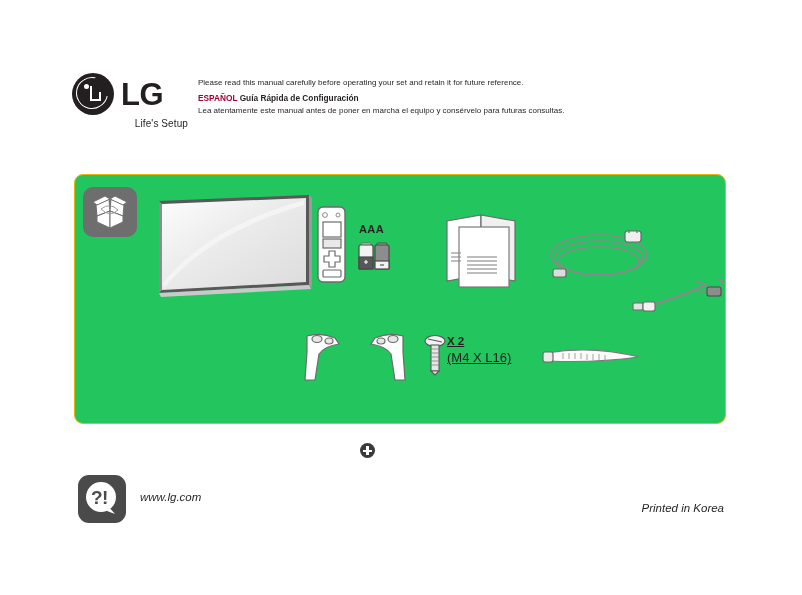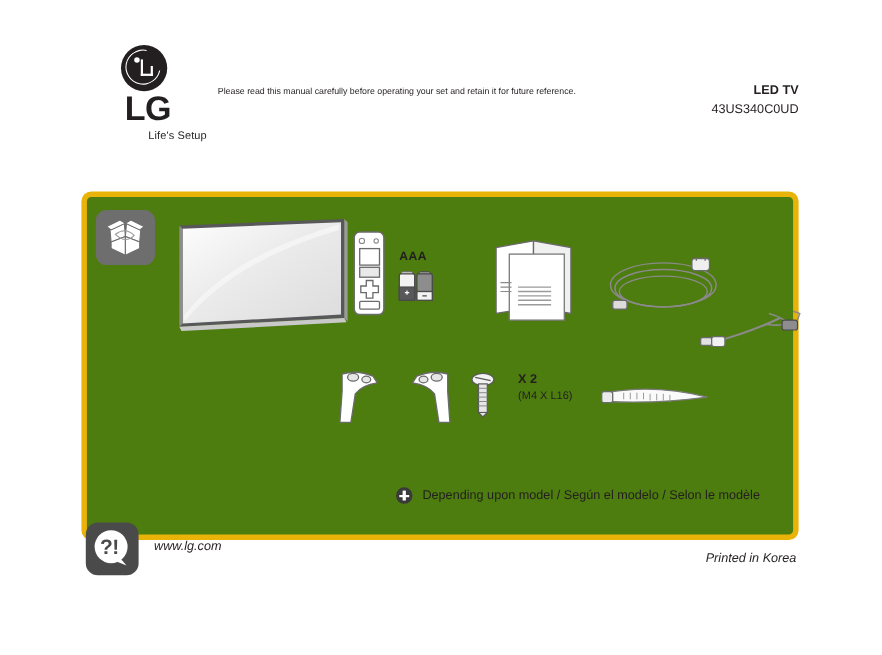--- a/index.html
+++ b/index.html
@@ -30,23 +30,22 @@
 
   .logo-block {
     position: absolute;
     left: 72px; top: 12px;
     width: 118px;
     text-align: center;
   }
   .logo-row {
     display: flex;
     align-items: center;
-    justify-content: flex-end;
+    justify-content: flex-start;
     height: 40px;
-    flex-direction: column;
   }
   .lg-mark {
     width: 42px; height: 42px;
     border-radius: 50%;
     background: #231f20;
     position: relative;
     flex: 0 0 auto;
   }
   .lg-mark .ring {
     position: absolute;
@@ -138,25 +137,25 @@
     font-size: 11.5px;
     color: #231f20;
     line-height: 1.4;
     margin-top: 2px;
   }
 
   
   .panel {
     position: absolute;
     left: 74px; top: 174px;
-    width: 652px; height: 317px;
-    border: 5px solid #eab308;
+    width: 652px; height: 250px;
+    border: 1px solid #eab308;
     border-radius: 9px;
     box-sizing: border-box;
-    background: #4d7c0f;
+    background: #22c55e;
   }
 
   .item { position: absolute; }
 
   
   .box-icon {
     left: 8px; top: 12px;
     width: 54px; height: 50px;
     border-radius: 10px;
     background: #6e6e6e;
@@ -178,30 +177,30 @@
   
   .adapter { left: 556px; top: 100px; width: 96px; height: 46px; }
 
   
   .legs { left: 218px; top: 155px; width: 124px; height: 56px; }
 
   
   .screw-grp { left: 348px; top: 158px; width: 170px; height: 48px; }
   .screw-label {
     position: absolute;
-    left: 44px; top: 1px;
+    left: 24px; top: 1px; text-decoration: underline;
   }
   .screw-x2 {
     font-size: 11.5px;
     font-weight: bold;
     color: #231f20;
     line-height: 1.25;
   }
   .screw-spec {
-    font-size: 10px;
+    font-size: 13px;
     color: #231f20;
     line-height: 1.3;
     margin-top: 2px;
     white-space: nowrap;
   }
 
   
   .tie { left: 466px; top: 166px; width: 106px; height: 36px; }
 
   .aaa-label {
@@ -294,27 +293,28 @@
           <div class="cheek"></div>
         </div>
         <div class="lg-word">LG</div>
       </div>
       <div class="logo-tagline">Life's Setup</div>
     </div>
 
     <div class="intro">
       <div class="line-body">Please read this manual carefully before operating your set and retain it for future reference.</div>
 
-
-    </div>
-
-    <div class="model-block">
-      <div class="model-type">LED TV</div>
-      <div class="model-num">43US340C0UD</div>
-    </div>
+      <div class="line-title">
+        <span class="lang">ESPAÑOL</span>
+        <span>Guía Rápida de Configuración</span>
+      </div>
+      <div class="line-body">Lea atentamente este manual antes de poner en marcha el equipo y consérvelo para futuras consultas.</div>
+
+    </div>
+
   </div>
 
   <div class="panel">
 
     <div class="item box-icon">
       <svg width="54" height="50" viewBox="0 0 54 50">
         <g fill="#ffffff" stroke="#6e6e6e" stroke-width="1">
           <path d="M13 18 L26 12 L27 24 L14 29 Z"></path>
           <path d="M41 18 L28 12 L27 24 L40 29 Z"></path>
           <path d="M14 29 L27 24 L27 41 L14 35 Z"></path>
@@ -462,21 +462,20 @@
             <path d="M52 13 v6"></path>
           <path d="M58 13 v6"></path>
             <path d="M64 14 v6"></path>
         </g>
       </svg>
     </div>
   </div>
 
   <div class="note-row">
     <div class="plus-badge"></div>
-    <div class="note-text">Depending upon model / Según el modelo / Selon le modèle</div>
   </div>
 
   <div class="footer">
     <div class="help-icon">
       <svg width="48" height="48" viewBox="0 0 48 48">
         <circle cx="23" cy="22" r="15" fill="#ffffff"></circle>
         <path d="M30 31 L37 39 L29 36 Z" fill="#ffffff"></path>
         <text x="13" y="29" font-family="Liberation Sans, sans-serif" font-size="19" font-weight="bold" fill="#4a4a4a">?</text>
         <text x="24" y="29" font-family="Liberation Sans, sans-serif" font-size="19" font-weight="bold" fill="#4a4a4a">!</text>
       </svg>

